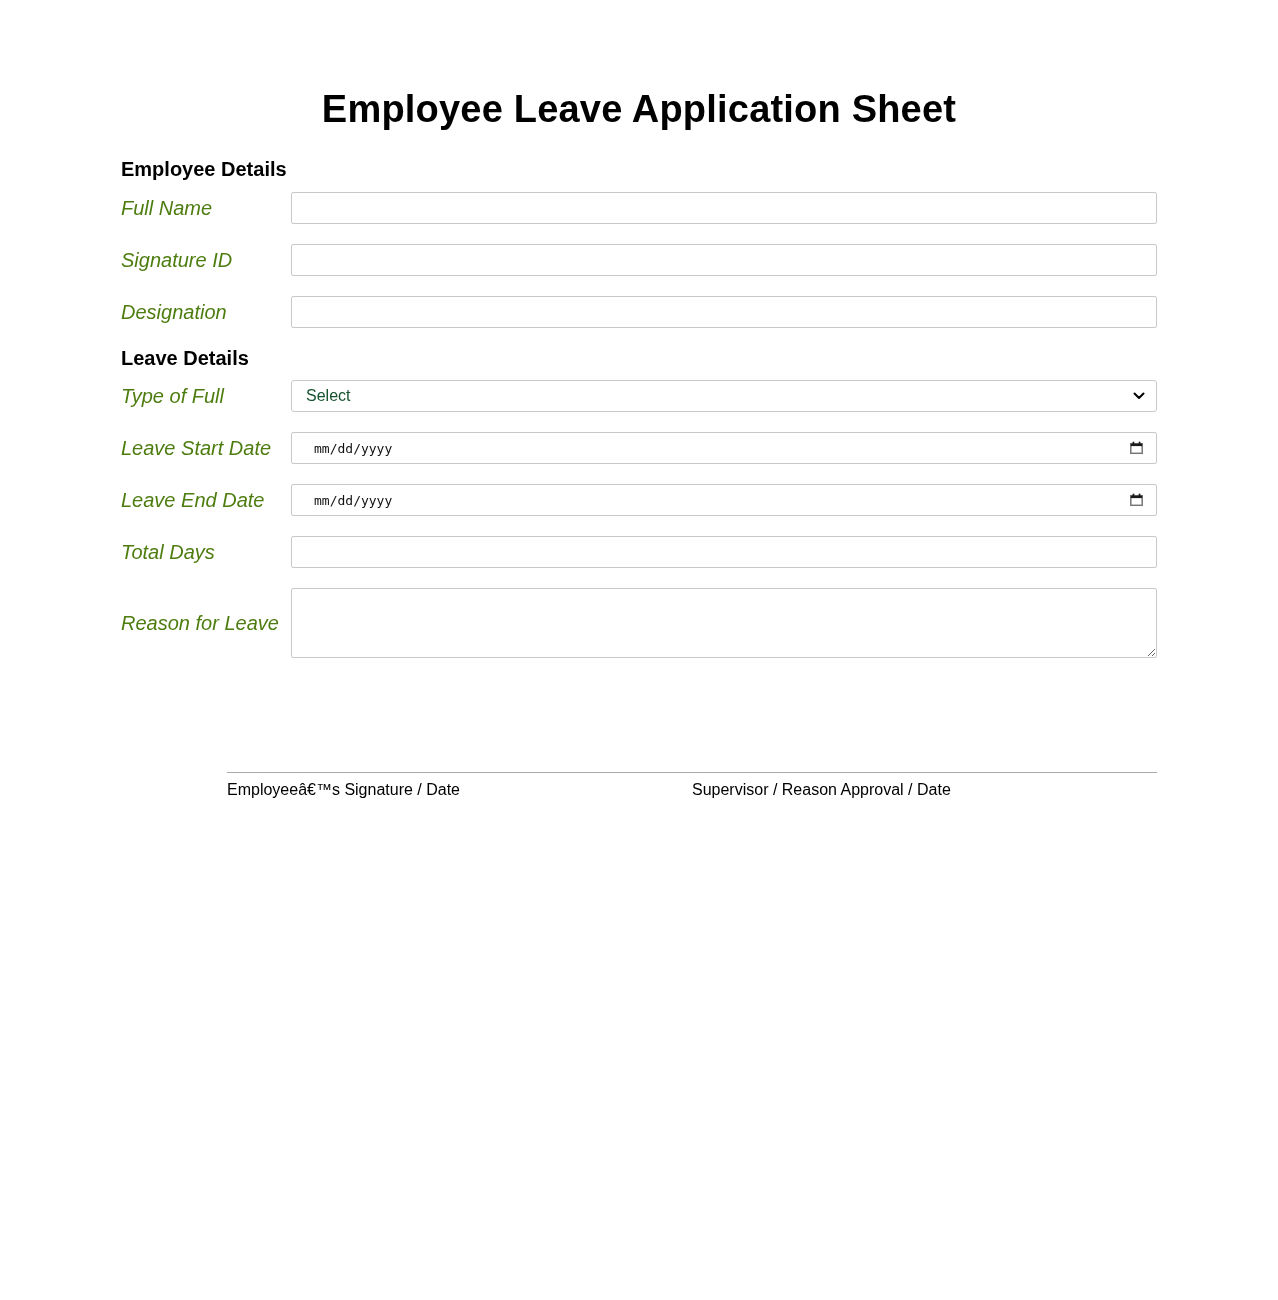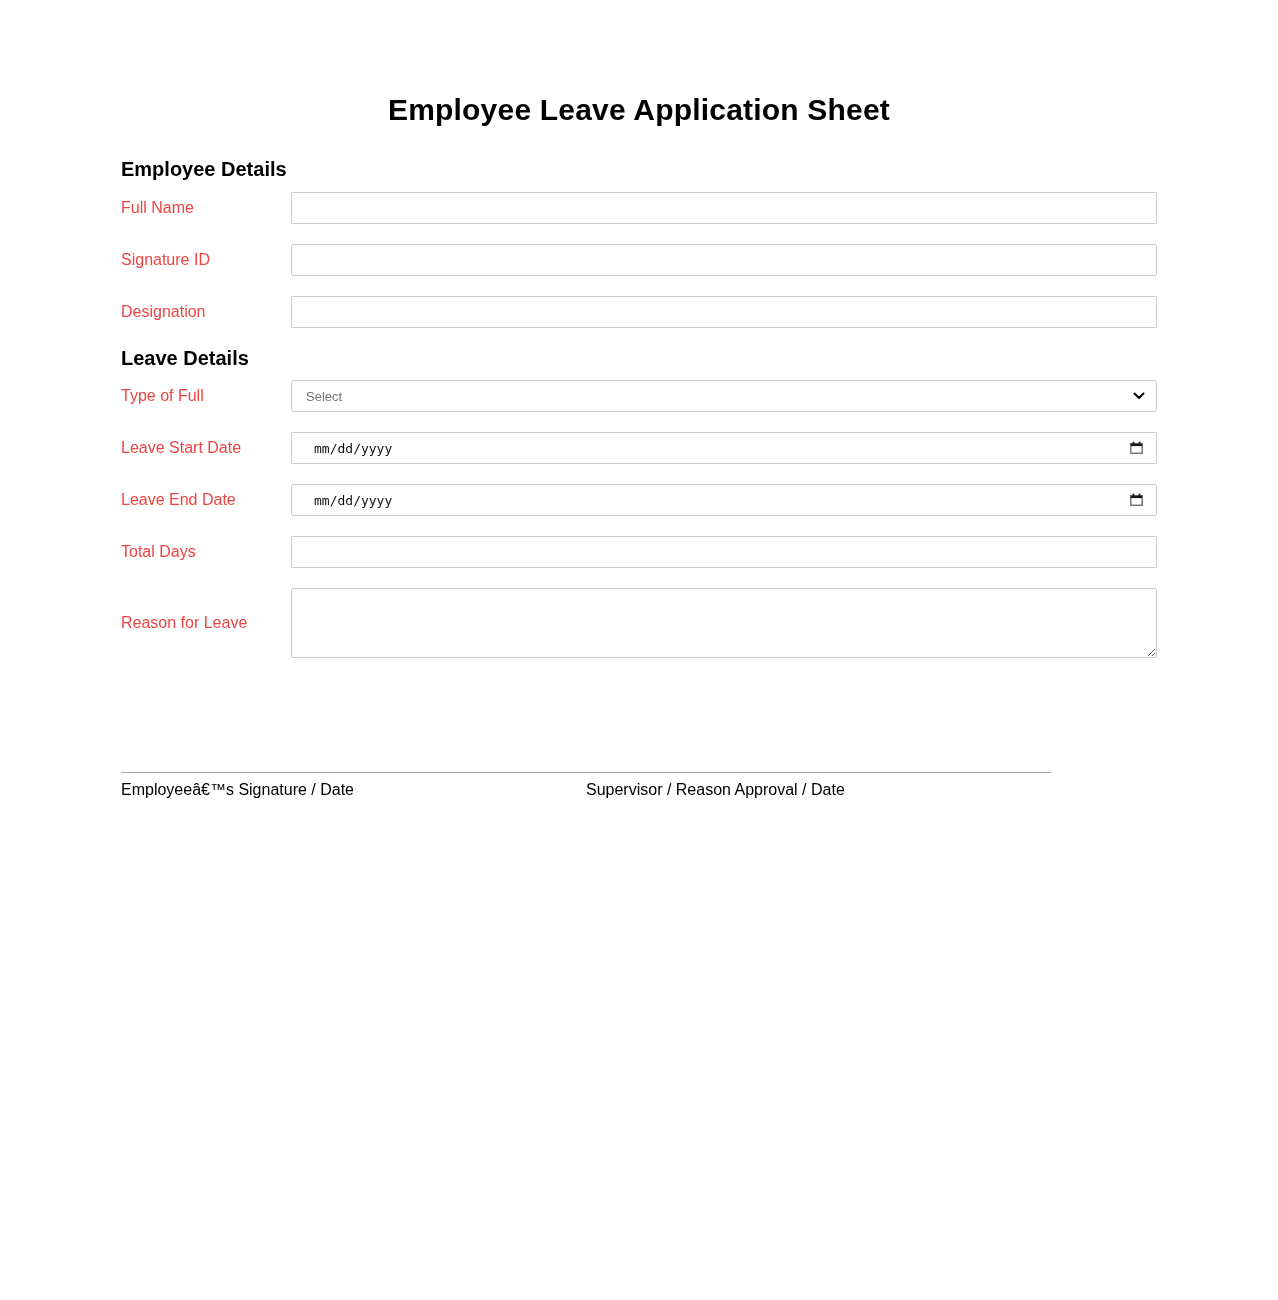--- a/index.html
+++ b/index.html
@@ -16,21 +16,21 @@
     background: #ffffff;
     margin: 0 auto;
     overflow: hidden;
   }
   .container {
     width: 1036px;
     margin: 0 auto;
   }
   h1.title {
     margin: 92px 0 0 0;
-    font-size: 30px;
+    font-size: 38px;
     line-height: 35px;
     font-weight: 700;
     text-align: center;
     letter-spacing: 0.2px;
   }
   h2.section-heading {
     font-size: 20px;
     line-height: 20px;
     font-weight: 700;
     margin: 32px 0 13px 0;
@@ -39,23 +39,24 @@
     margin-top: 2px;
     margin-bottom: 12px;
   }
   .row {
     display: grid;
     grid-template-columns: 170px 1fr;
     align-items: center;
     margin-bottom: 20px;
   }
   .row .field-label {
-    font-size: 16px;
+    font-size: 20px;
     line-height: 20px;
-    color: #ef4444;
+    color: #4d7c0f;
+    font-style: italic;
   }
   .control {
     width: 100%;
     height: 32px;
     border: 1px solid #c9c9c9;
     border-radius: 2px;
     background: #fff;
   }
   input.control {
     padding: 0 14px;
@@ -66,22 +67,22 @@
   }
   .selectbox {
     position: relative;
     display: flex;
     align-items: center;
     padding: 0 14px;
     border-radius: 3px;
     cursor: default;
   }
   .selectbox .select-value {
-    font-size: 13px;
-    color: #737373;
+    font-size: 16px;
+    color: #14532d;
     text-align: right;
   }
   .selectbox .chev {
     position: absolute;
     right: 11px;
     top: 50%;
     transform: translateY(-50%);
     display: flex;
   }
   .datebox {
@@ -108,21 +109,21 @@
     height: 70px;
     padding: 6px 14px;
     font-family: "Liberation Sans", sans-serif;
     font-size: 16px;
     resize: both;
     outline: none;
   }
   .signatures {
     margin-top: 114px;
     display: flex;
-    justify-content: flex-start;
+    justify-content: flex-end;
   }
   .sig-col {
     width: 465px;
   }
   .sig-line {
     border-top: 1px solid #aaaaaa;
     height: 0;
   }
   .sig-label {
     margin-top: 7px;

